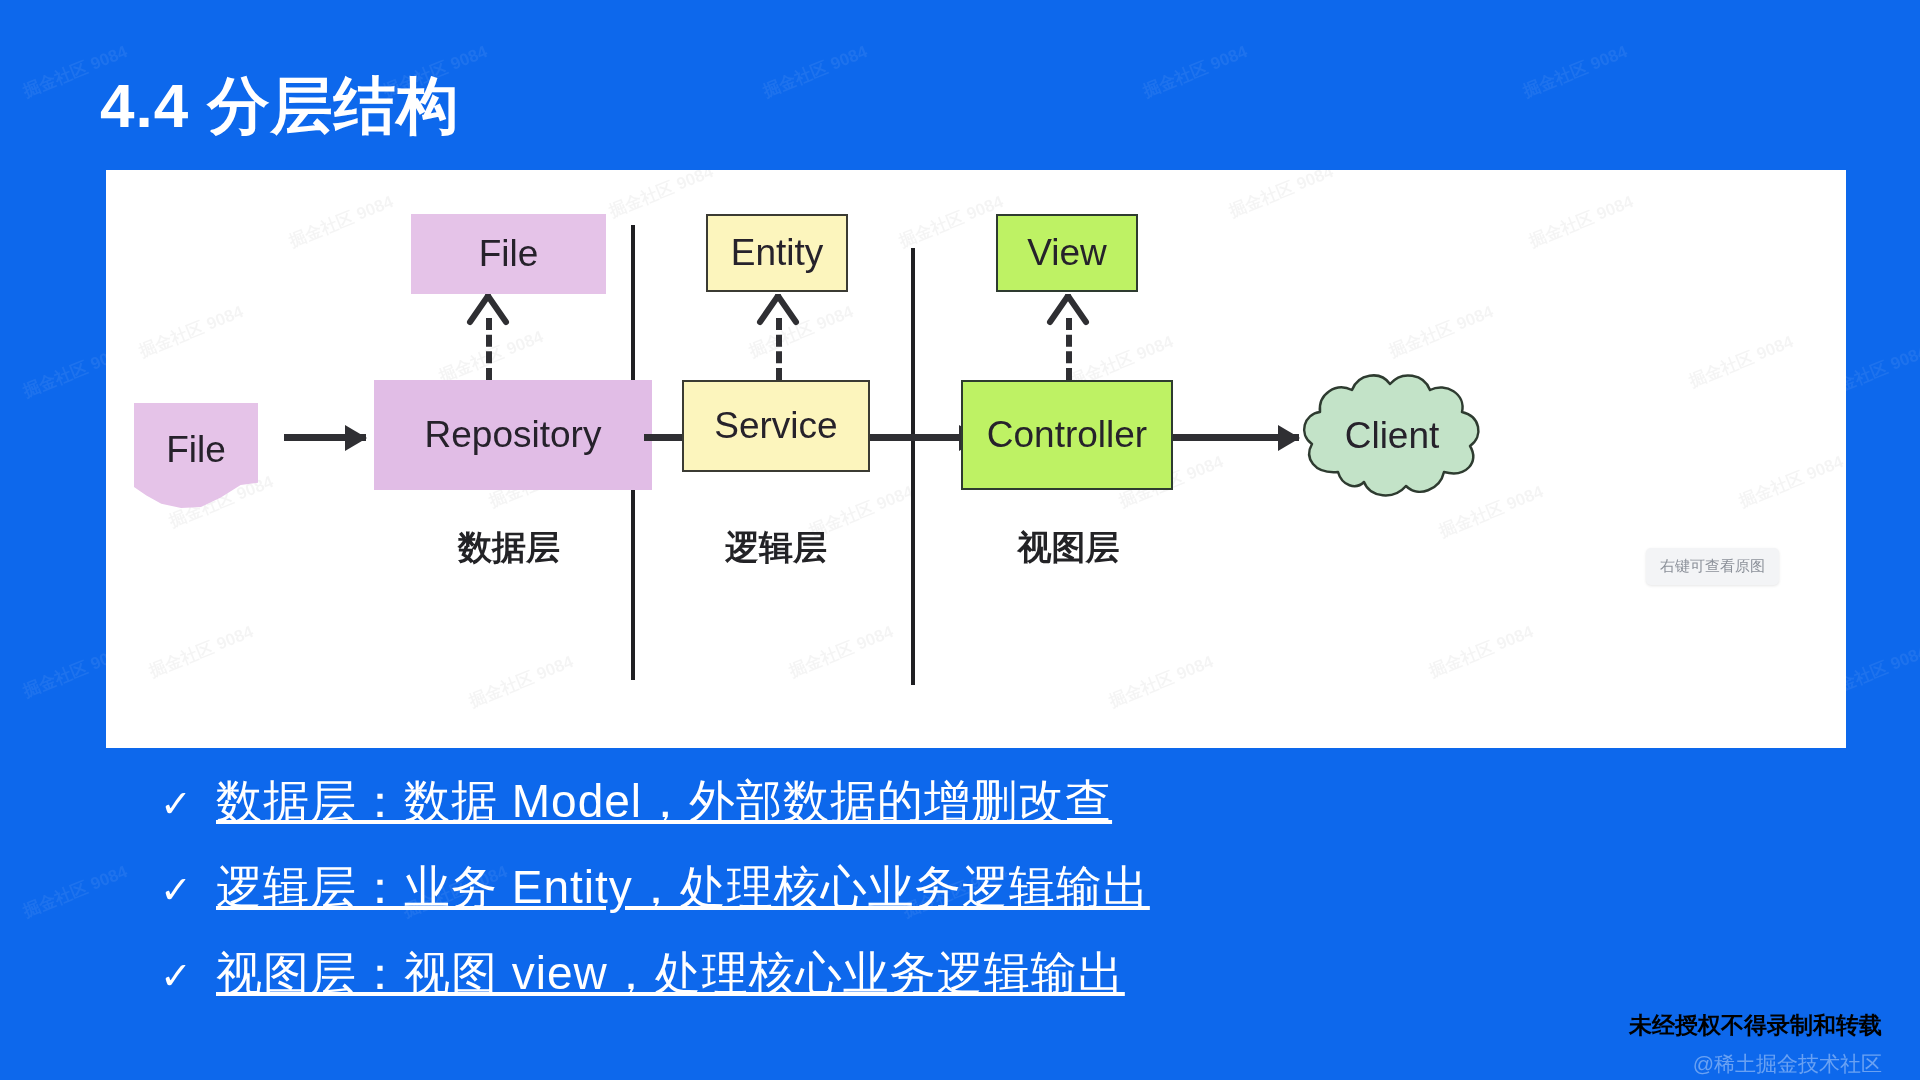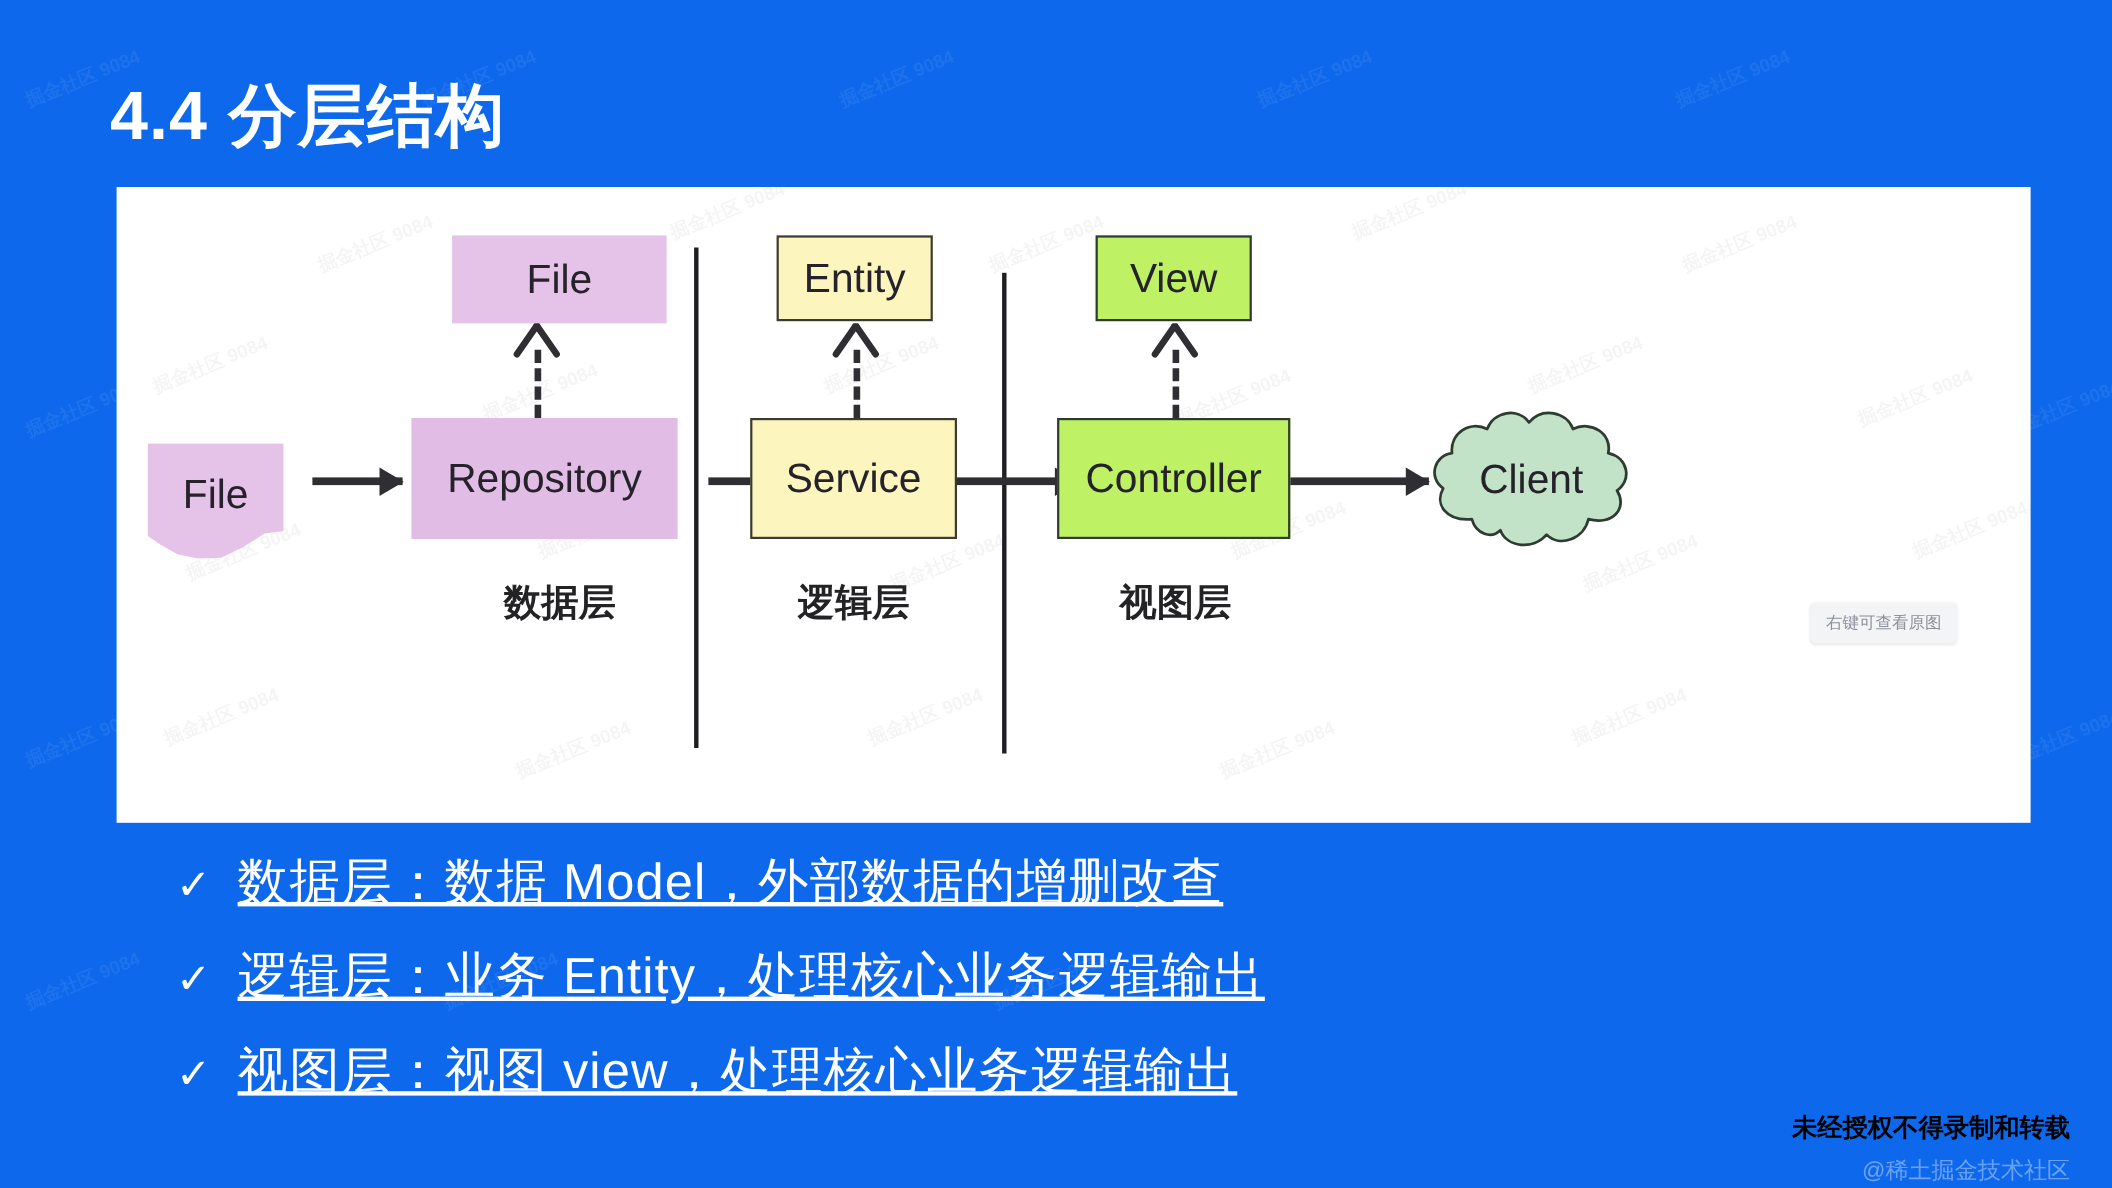--- a/index.html
+++ b/index.html
@@ -265,39 +265,39 @@
 
     <div class="divider" style="left:525px; top:55px;  height:455px;"></div>
     <div class="divider" style="left:805px; top:78px;  height:437px;"></div>
 
     <div class="file-shape" style="left:28px; top:233px; width:124px; height:105px;">
       <span>File</span>
     </div>
 
     <div class="h-arrow" style="left:178px; top:264px; width:82px;"></div>
 
-    <div class="node node-purple-dark" style="left:268px; top:210px; width:242px; height:110px;">
+    <div class="node node-purple-dark" style="left:268px; top:210px; width:278px; height:110px;">
       <span>Repository</span>
     </div>
 
     <div class="node node-purple" style="left:305px; top:44px; width:195px; height:80px;">
       <span>File</span>
     </div>
 
     <div class="v-dashed" style="left:380px; top:148px; height:62px;"></div>
     <div class="v-head" style="left:360px; top:124px;">
       <svg width="44" height="32" viewBox="0 0 44 32" aria-hidden="true">
         <path d="M22 2 L4 28" stroke="#2f2f33" stroke-width="6" fill="none" stroke-linecap="round"></path>
         <path d="M22 2 L40 28" stroke="#2f2f33" stroke-width="6" fill="none" stroke-linecap="round"></path>
       </svg>
     </div>
 
     <div class="h-arrow" style="left:538px; top:264px; width:110px;"></div>
 
-    <div class="node node-yellow" style="left:576px; top:210px; width:188px; height:110px;">
+    <div class="node node-yellow" style="left:576px; top:210px; width:188px; height:92px;">
       <span>Service</span>
     </div>
 
     <div class="node node-yellow" style="left:600px; top:44px; width:142px; height:78px;">
       <span>Entity</span>
     </div>
 
     <div class="v-dashed" style="left:670px; top:148px; height:62px;"></div>
     <div class="v-head" style="left:650px; top:124px;">
       <svg width="44" height="32" viewBox="0 0 44 32" aria-hidden="true">

